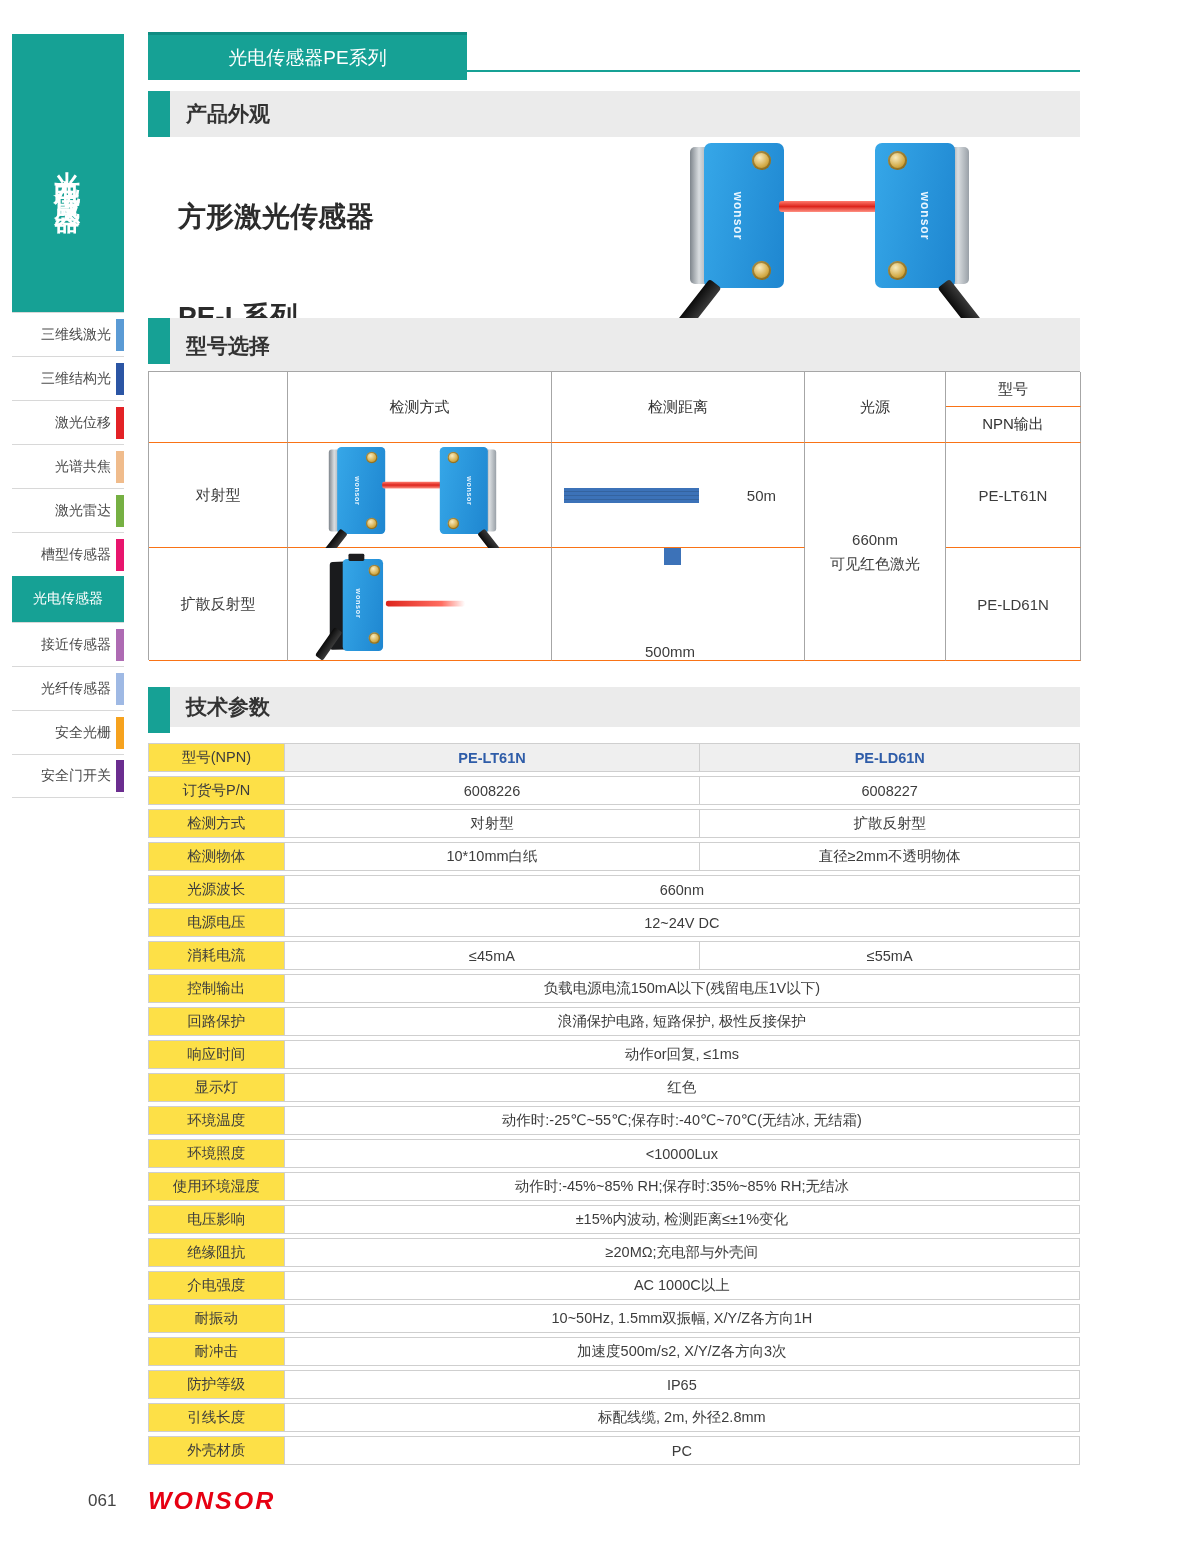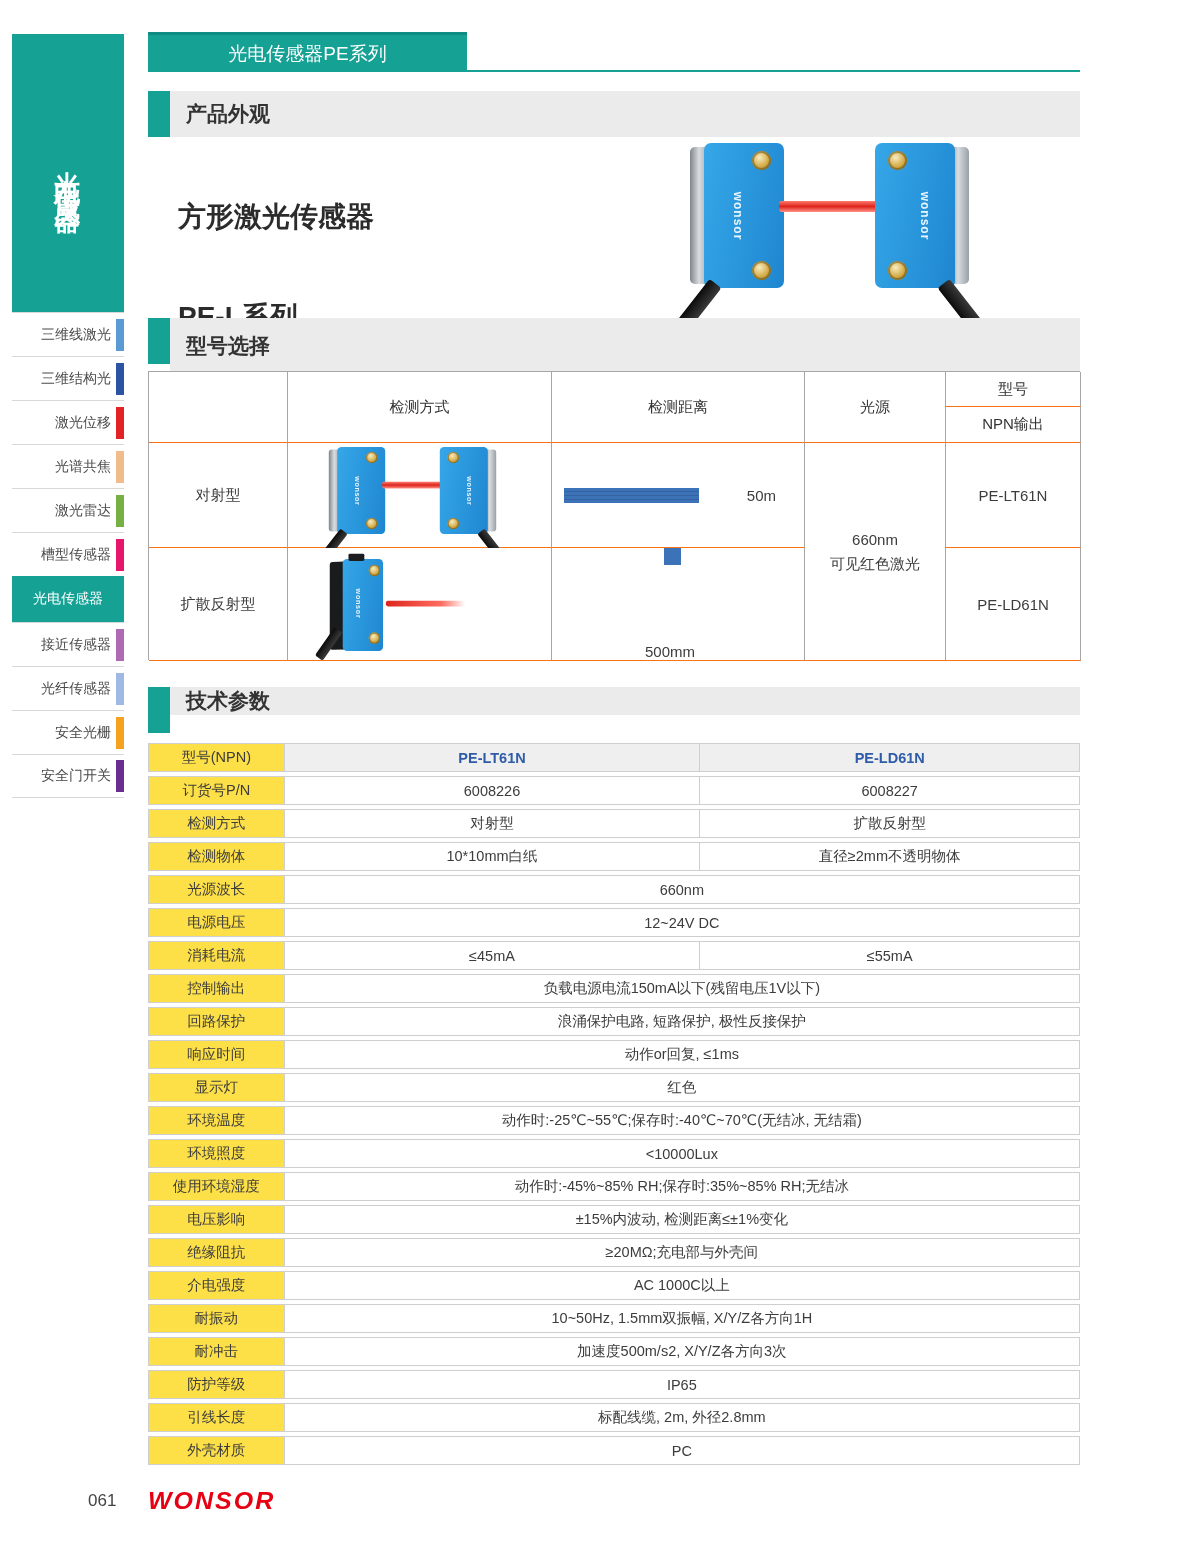--- a/index.html
+++ b/index.html
@@ -15,34 +15,34 @@
   .side-nav { position:absolute; left:12px; top:312px; width:112px; }
   .nav-item { height:44px; display:flex; align-items:center; justify-content:flex-end;
               border-top:1px solid #d8d8d8; background:#fff; }
   .nav-item:last-child { border-bottom:1px solid #d8d8d8; }
   .nav-label { font-size:14px; color:#4a4a4a; white-space:nowrap; }
   .nav-bar { width:8px; height:32px; margin-left:5px; display:inline-block; }
   .nav-item.active { justify-content:center; border-top:none; height:46px; }
   .nav-item.active .nav-label { color:#fff; }
 
   
-  .banner { position:absolute; left:148px; top:32px; width:319px; height:40px;
+  .banner { position:absolute; left:148px; top:32px; width:319px; height:48px;
             background:#16A195; border-top:3px solid #0f8c82;
             display:flex; align-items:center; justify-content:center; }
   .banner span { color:#fff; font-size:19px; }
   .banner-line { position:absolute; left:148px; top:70px; width:932px; height:2px; background:#16A195; }
 
   
   .section { position:absolute; left:148px; width:932px; height:46px; display:flex; }
   .section .accent { width:22px; height:46px; background:#16A195; }
   .section .bar { flex:1; background:#EBEBEB; display:flex; align-items:center; }
   .section .bar span { font-size:21px; font-weight:bold; color:#333; margin-left:16px; }
   #sec-appearance { top:91px; }
   #sec-models { top:318px; height:56px; }
-  #sec-tech { top:687px; height:28px;border-radius:18px; }
+  #sec-tech { top:687px; height:40px;border-radius:18px; }
 
   
   .prod-title { position:absolute; left:178px; font-size:28px; font-weight:bold; color:#2b2b2b; }
   #prod-t1 { top:198px; }
   #prod-t2 { top:258px;margin-top:40px; }
 
   
   .pair { position:relative; width:275px; height:190px; }
   .sensor { position:absolute; top:0; width:92px; height:145px; }
   .sensor.left { left:0; } .sensor.right { right:0; }

